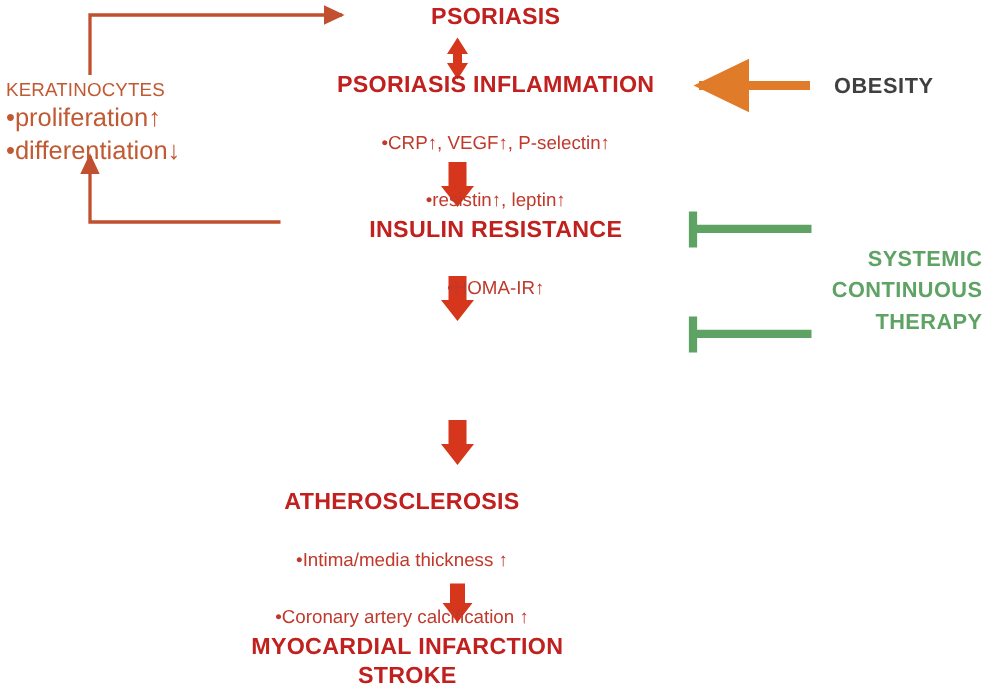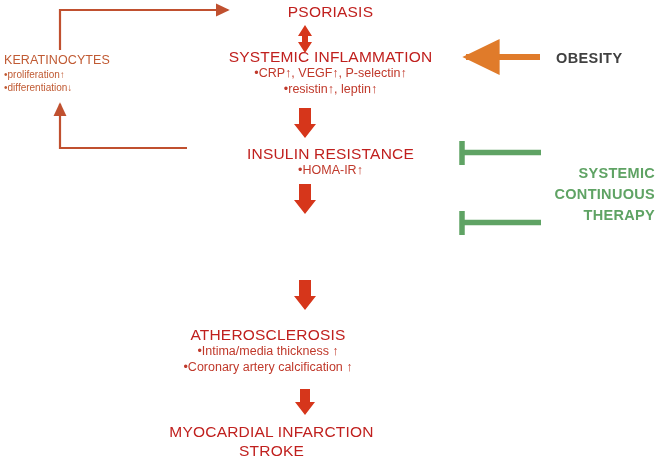--- a/index.html
+++ b/index.html
@@ -15,45 +15,46 @@
     font-family: "Liberation Sans", sans-serif;
     overflow: hidden;
   }
   .node {
     position: absolute;
     text-align: center;
     color: #c0201e;
     line-height: 1.25;
   }
   .node-title {
-    font-weight: normal;
+    font-weight: bold;
     font-size: 15.5px;
     letter-spacing: 0.2px;
     color: #c0201e;
     white-space: nowrap;
   }
   .node-sub {
     font-size: 12.5px;
     font-weight: normal;
     color: #c0392b;
     white-space: nowrap;
+    margin-top: 22px;
   }
   .side-label {
     position: absolute;
     white-space: nowrap;
     line-height: 1.3;
   }
   .kera-title {
     font-size: 12.5px;
     font-weight: normal;
     color: #c05a33;
     letter-spacing: 0.1px;
   }
   .kera-sub {
-    font-size: 10px;
+    font-size: 17px;
     color: #c05a33;
   }
   .obesity-label {
     font-size: 14.5px;
     font-weight: bold;
     color: #404040;
     letter-spacing: 0.4px;
   }
   .therapy-label {
     position: absolute;
@@ -129,21 +130,21 @@
       <path d="M462,211 L462,235" stroke="#5fa364" stroke-width="5.5" fill="none"></path>
       <path d="M462,222.5 L541,222.5" stroke="#5fa364" stroke-width="5.5" fill="none"></path>
     </g>
   </svg>
 
   <div class="node" style="left:0; top:2px; width:661px;">
     <div class="node-title">PSORIASIS</div>
   </div>
 
   <div class="node" style="left:0; top:47px; width:661px;">
-    <div class="node-title">SYSTEMIC INFLAMMATION</div>
+    <div class="node-title">PSORIASIS INFLAMMATION</div>
     <div class="node-sub">•CRP↑, VEGF↑, P-selectin↑</div>
     <div class="node-sub">•resistin↑, leptin↑</div>
   </div>
 
   <div class="node" style="left:0; top:144px; width:661px;">
     <div class="node-title">INSULIN RESISTANCE</div>
     <div class="node-sub">•HOMA-IR↑</div>
   </div>
 
 

